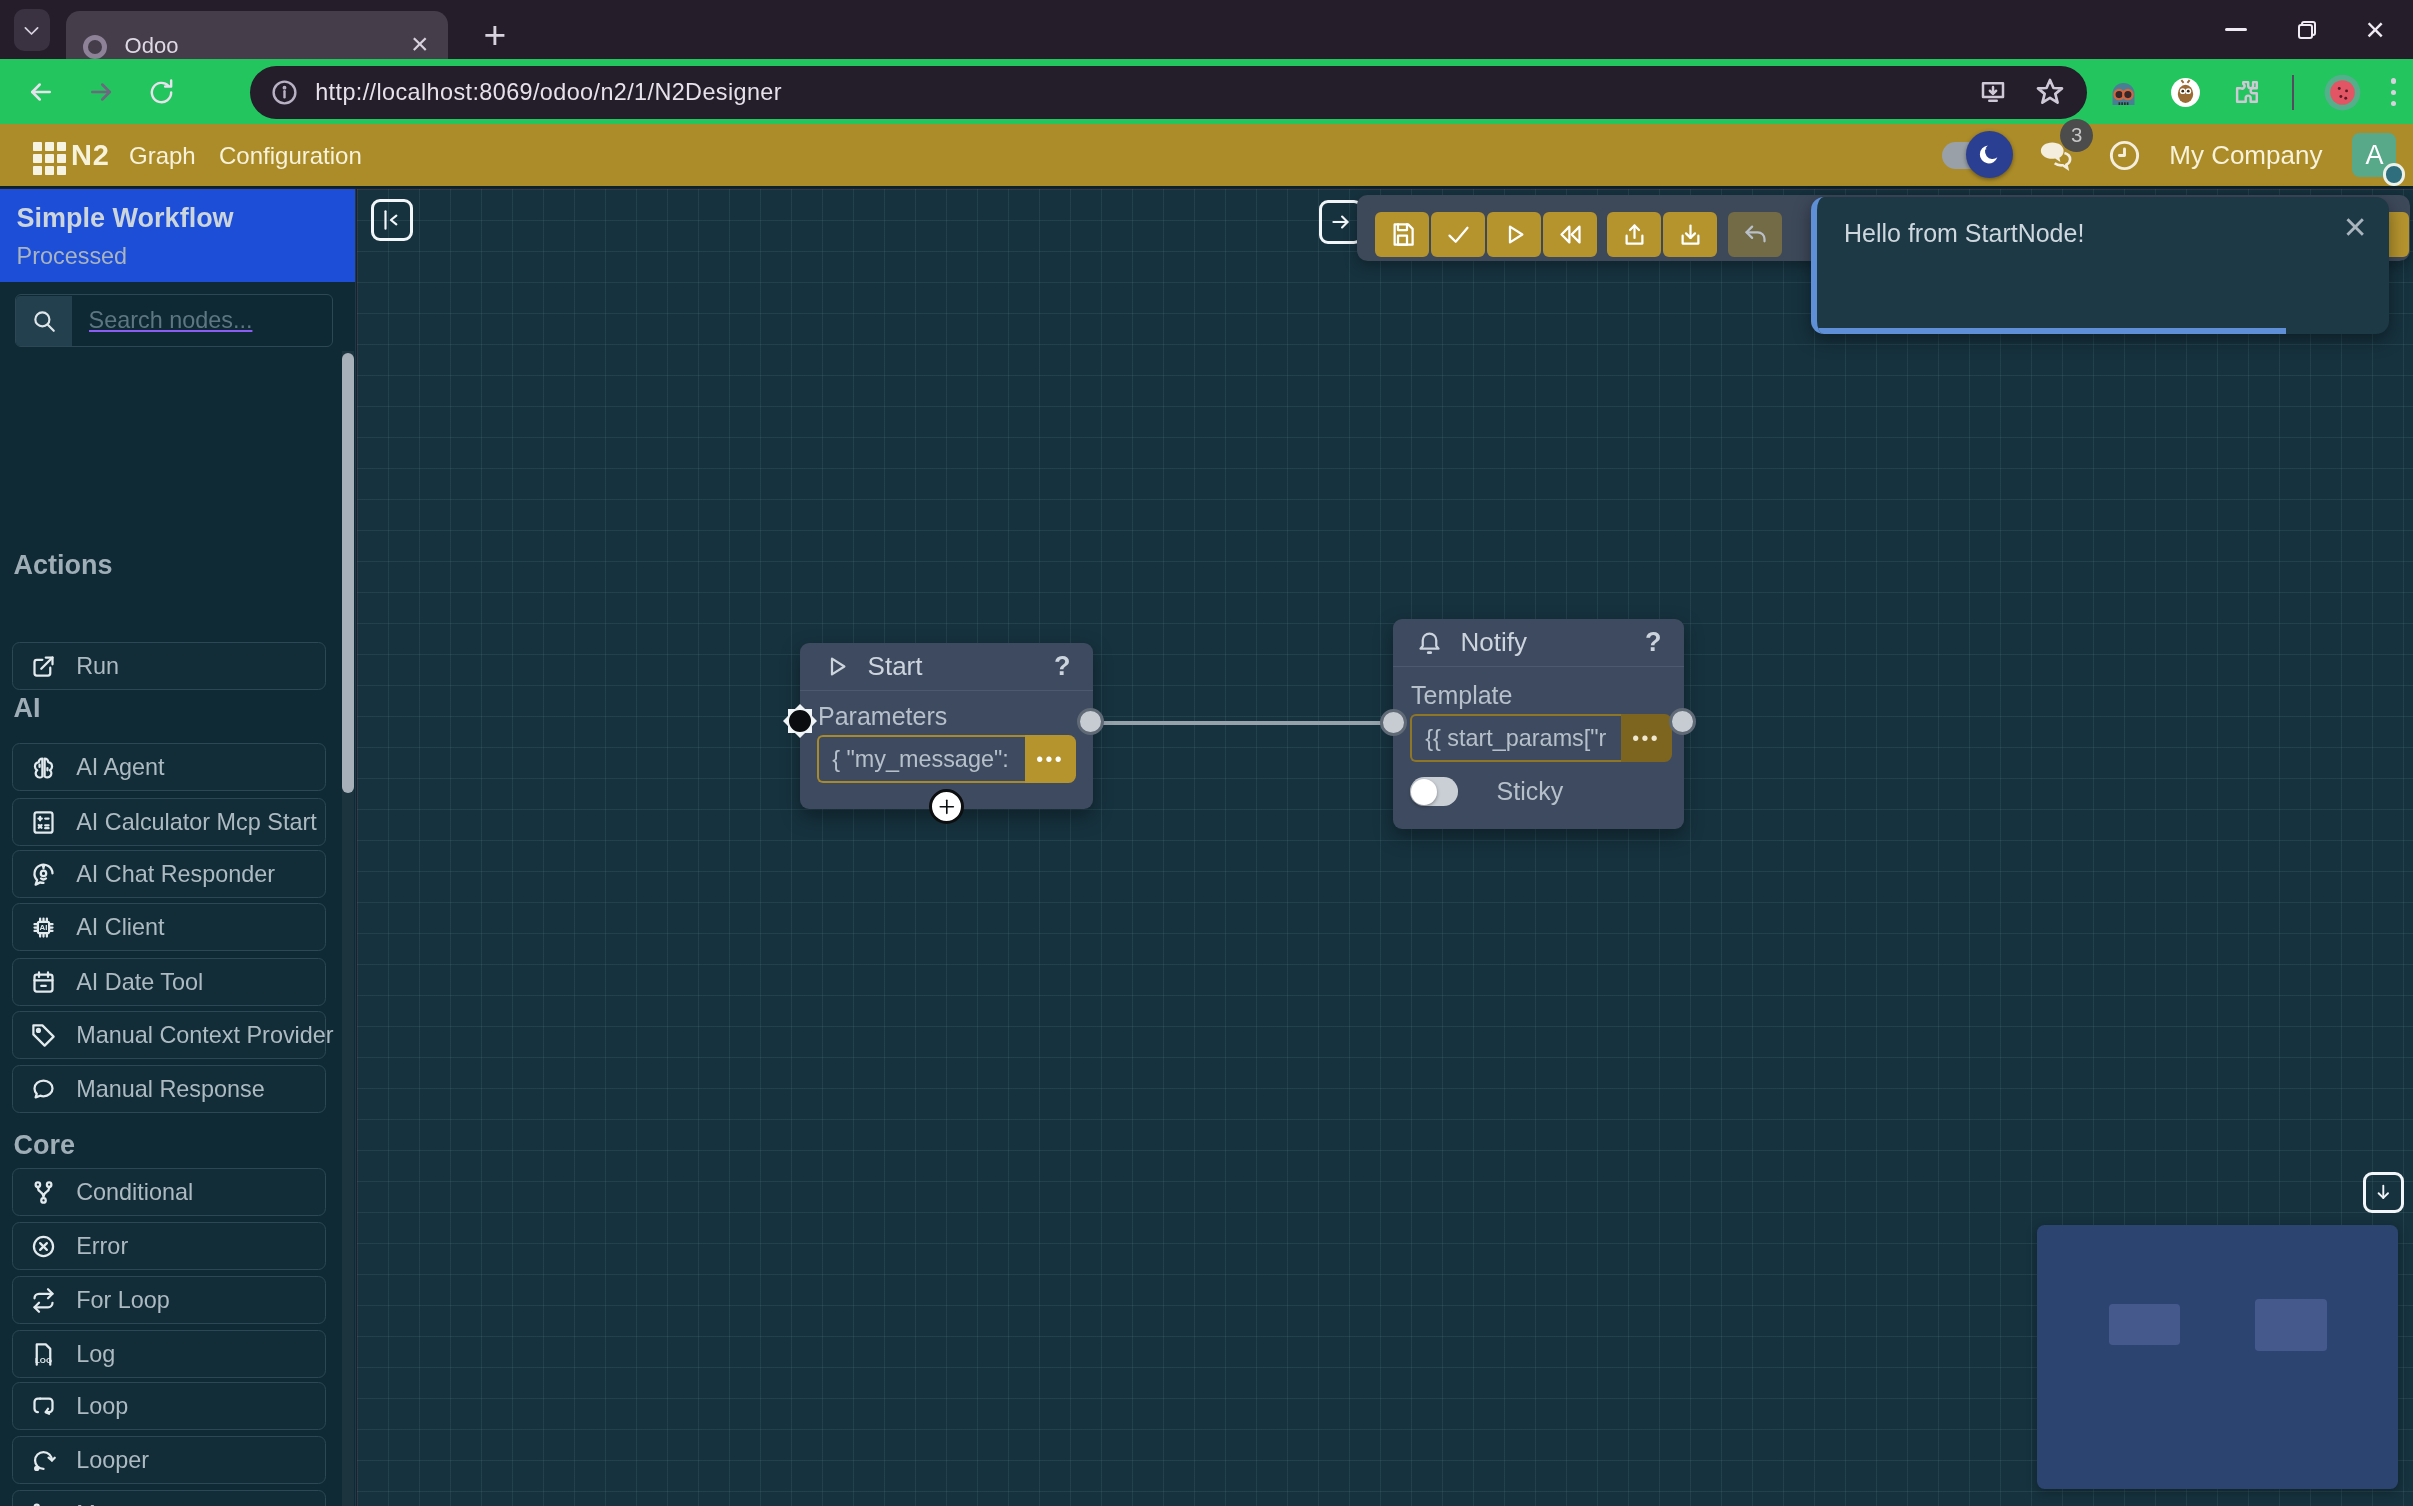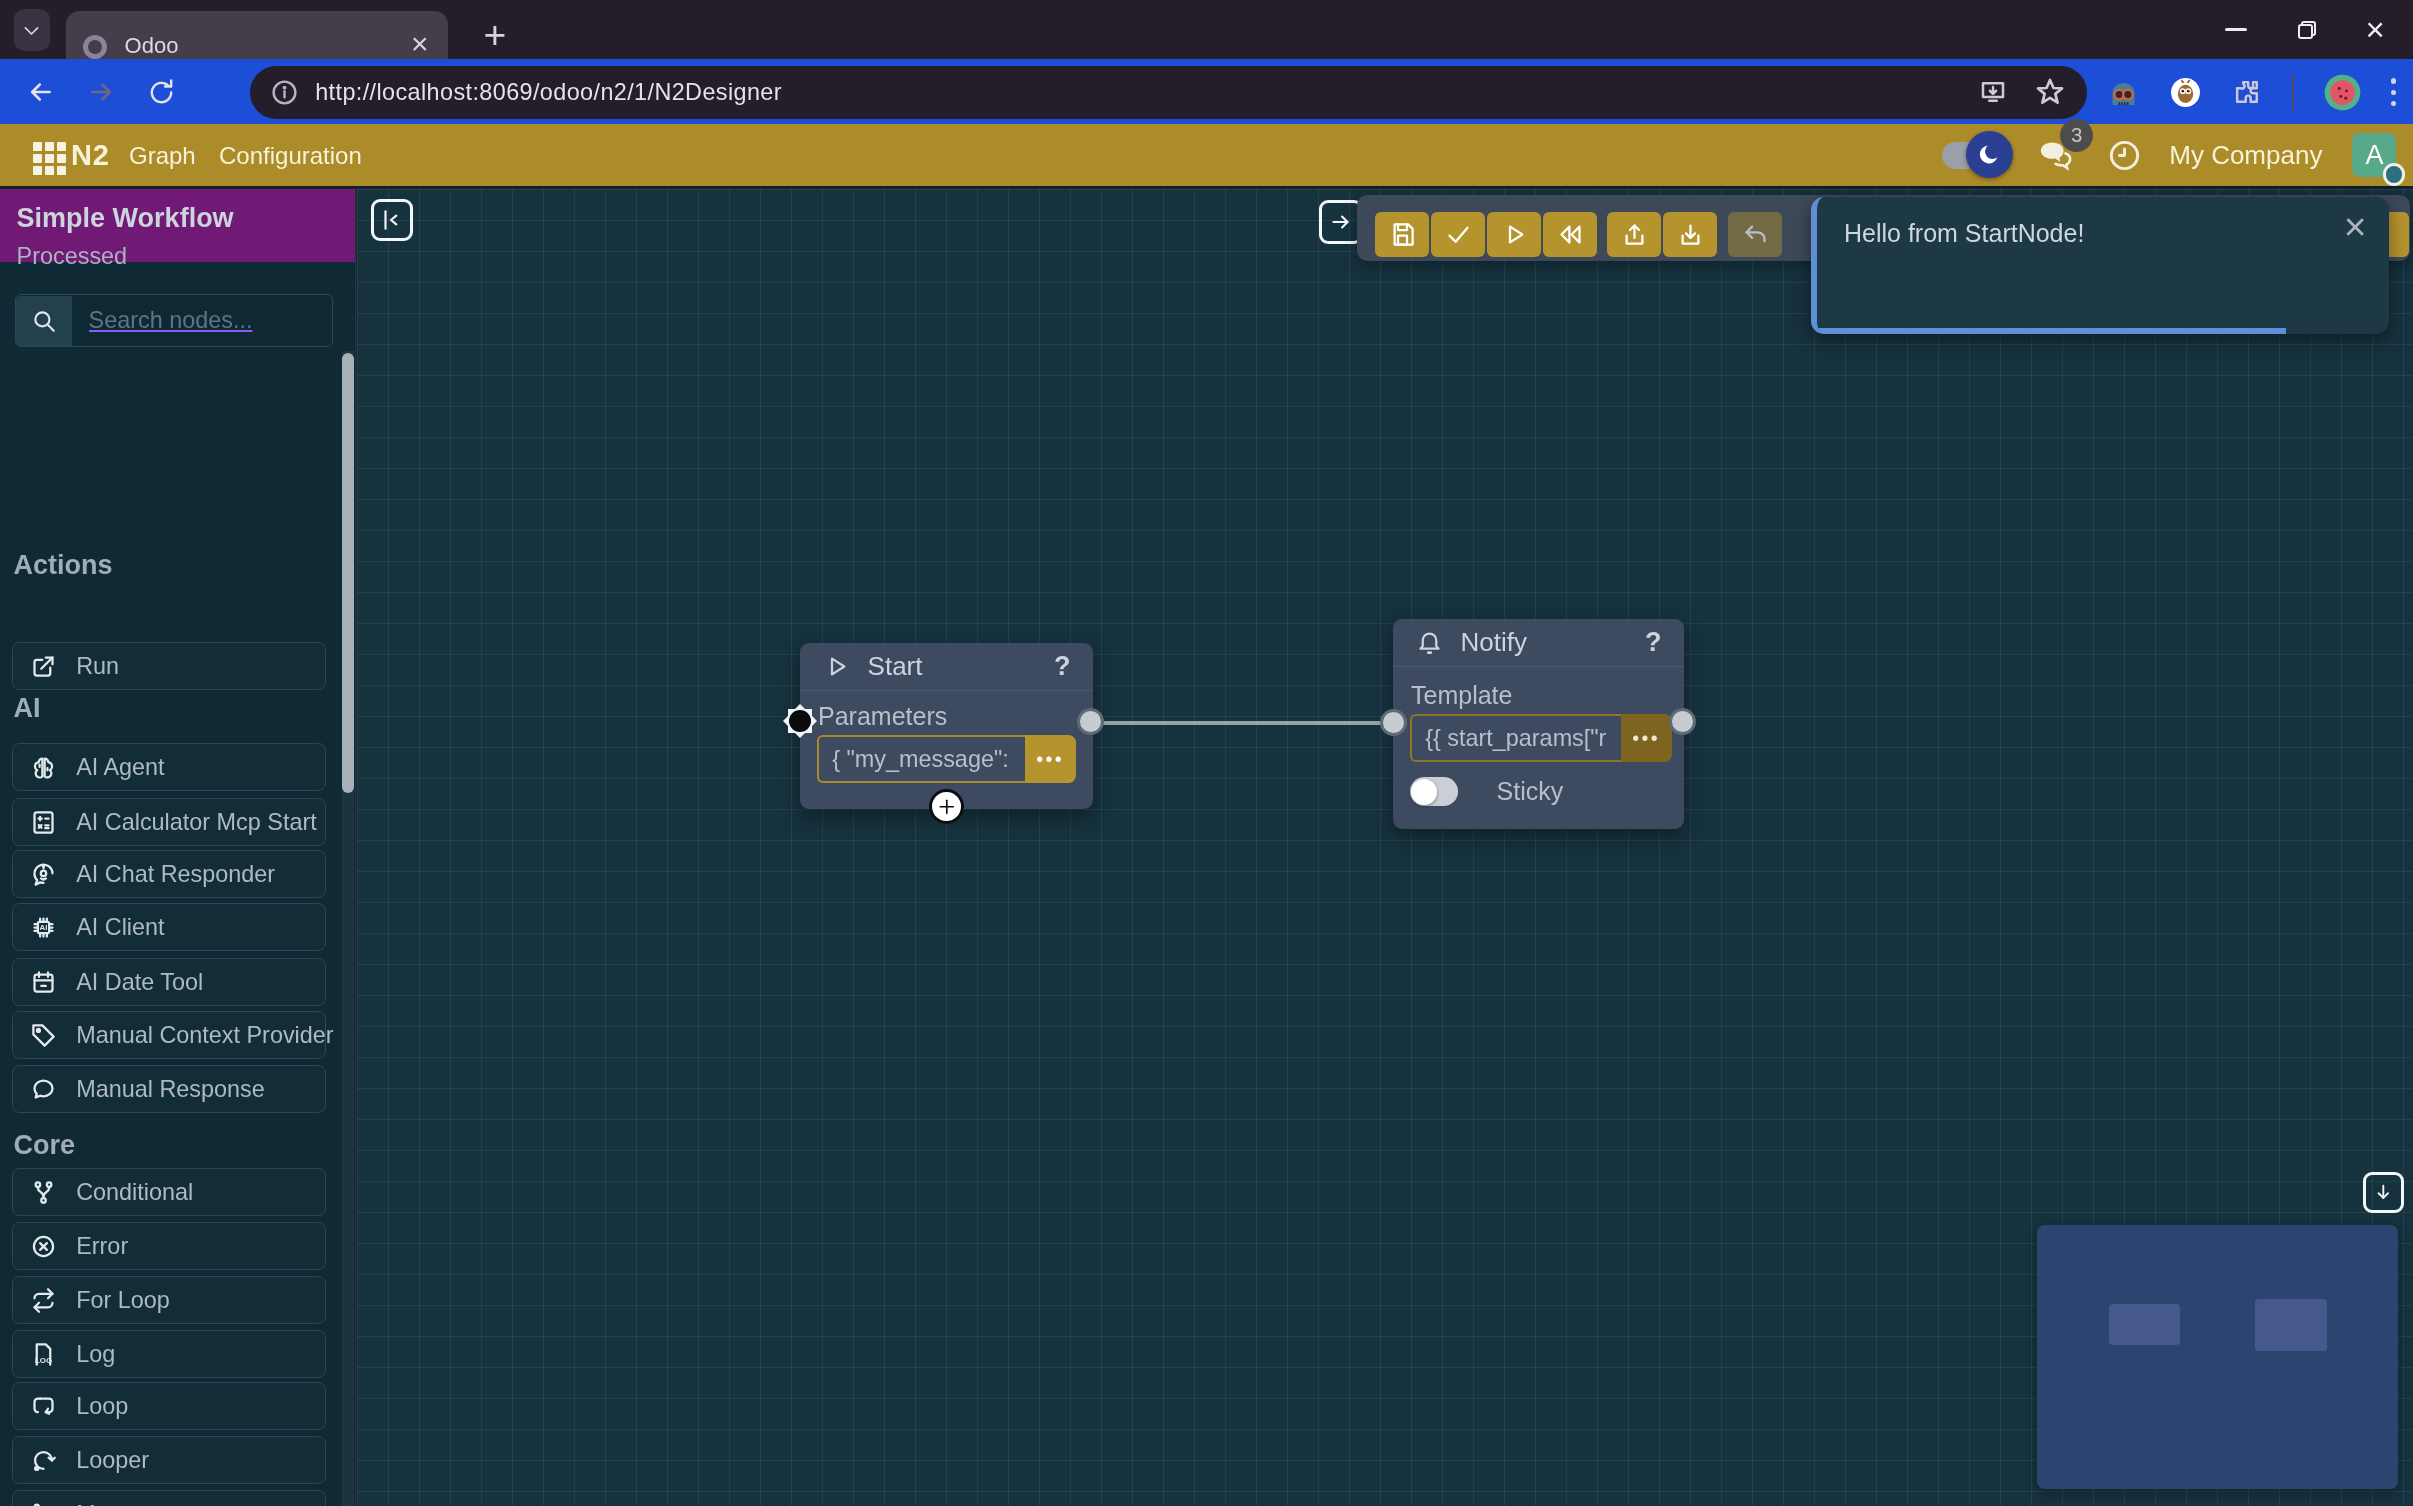--- a/index.html
+++ b/index.html
@@ -18,21 +18,21 @@
   .tab-close { margin-left:auto; margin-right:19.6px; font-size:30px; color:#d8d2de; line-height:1; }
   .newtab { position:absolute; left:474px; top:13.6px; width:42px; height:42px; color:#d8d2de; font-size:39px; display:flex; align-items:center; justify-content:center; }
   .wctrl { position:absolute; top:0; height:59px; width:68px; display:flex; align-items:center; justify-content:center; color:#efeaf3; }
   .wc-min { right:143px; } .wc-rest { right:72px; } .wc-close { right:3.8px; font-size:33px; font-weight:300; }
   .wc-bar { width:22.6px; height:3px; background:#efeaf3; border-radius:1.5px; }
   .wc-sq { position:relative; width:18px; height:18px; }
   .wc-sq i { position:absolute; width:15px; height:15px; border:2.3px solid #efeaf3; border-radius:3px; display:block; }
   .wc-sq i:first-child { right:0; top:0; } .wc-sq i:last-child { left:0; bottom:0; background:#251e2a; }
 
   
-  .navbar { position:absolute; left:0; top:59px; width:2413px; height:66px; background:#1d4ed8; }
+  .navbar { position:absolute; left:0; top:59px; width:2413px; height:66px; background:#22c55e; }
   .nav-btn { position:absolute; top:13.6px; width:39px; height:39px; display:flex; align-items:center; justify-content:center; color:#e8e2ee; }
   .urlpill { position:absolute; left:250px; top:6.8px; width:1837px; height:53px; background:#241d2a; border-radius:26.4px; display:flex; align-items:center; color:#b9b1c4; }
   .url-text { font-size:23.4px; color:#e6e1ea; margin-left:16.6px; letter-spacing:0.4px; }
   .nav-right { position:absolute; right:16.6px; top:6.8px; height:53px; display:flex; align-items:center; gap:29px; }
   .nav-div { width:2.3px; height:35px; background:#544b60; }
   .dots-v { display:flex; flex-direction:column; gap:6px; }
   .dots-v i { width:5.3px; height:5.3px; background:#d8d2de; border-radius:50%; }
 
   
   .appbar { position:absolute; left:0; top:124px; width:2413px; height:64px; background:#ac8c29; border-bottom:2.3px solid #0b222c; color:#f7f2da; }
@@ -48,21 +48,21 @@
   .clock-wrap { margin-right:27px; }
   .company { font-size:26px; margin-right:30px; }
   .avatar { position:relative; width:44px; height:44px; border-radius:7.5px; background:#57a98a; color:#fff; font-size:27px; display:flex; align-items:center; justify-content:center; margin-right:16.6px; }
   .avatar-dot { position:absolute; right:-9px; bottom:-9px; width:22.6px; height:22.6px; border-radius:50%; background:#2f6f7d; border:3px solid #ecf2e9; }
 
   
   .content { position:absolute; left:0; top:189px; width:2413px; height:1318px; }
 
   
   .sidebar { position:absolute; left:0; top:0; width:356px; height:1318px; background:#0f2a34; border-right:1.5px solid #1d3a46; overflow:hidden; }
-  .sb-header { position:absolute; left:0; top:0; width:356px; height:73px; background:#701a75; padding:13.6px 16.6px; }
+  .sb-header { position:absolute; left:0; top:0; width:356px; height:93px; background:#1d4ed8; padding:13.6px 16.6px; }
   .sb-title { font-size:27px; font-weight:bold; color:#ccd4dc; }
   .sb-status { font-size:23.4px; color:#a9b4be; margin-top:9px; }
   .sb-search { position:absolute; left:15px; top:105px; width:318px; height:53px; background:#0e2933; border:1.5px solid #2b4854; border-radius:6px; display:flex; align-items:center; }
   .sb-search-ic { width:56px; height:50px; background:#22404d; border-radius:4.5px 0 0 4.5px; display:flex; align-items:center; justify-content:center; color:#dfe6ea; }
   .sb-search input { background:transparent; border:none; outline:none; font-family:inherit; font-size:23.4px; color:#8b5cf6; margin-left:16.6px; width:226px;text-decoration:underline; }
   .sb-search input::placeholder { color:#5d7682; }
   .s-head { position:absolute; left:13.6px; font-size:27px; font-weight:bold; color:#9fadb6; }
   .s-item { position:absolute; left:12px; width:314px; height:48px; border:1.5px solid #2b4854; border-radius:7.5px; background:rgba(255,255,255,0.015); display:flex; align-items:center; gap:19.6px; padding-left:16.6px; color:#e3eaee; }
   .s-item svg { width:27px; height:27px; flex:none; }
   .s-lb { font-size:23.4px; color:#adbac2; white-space:nowrap; }

